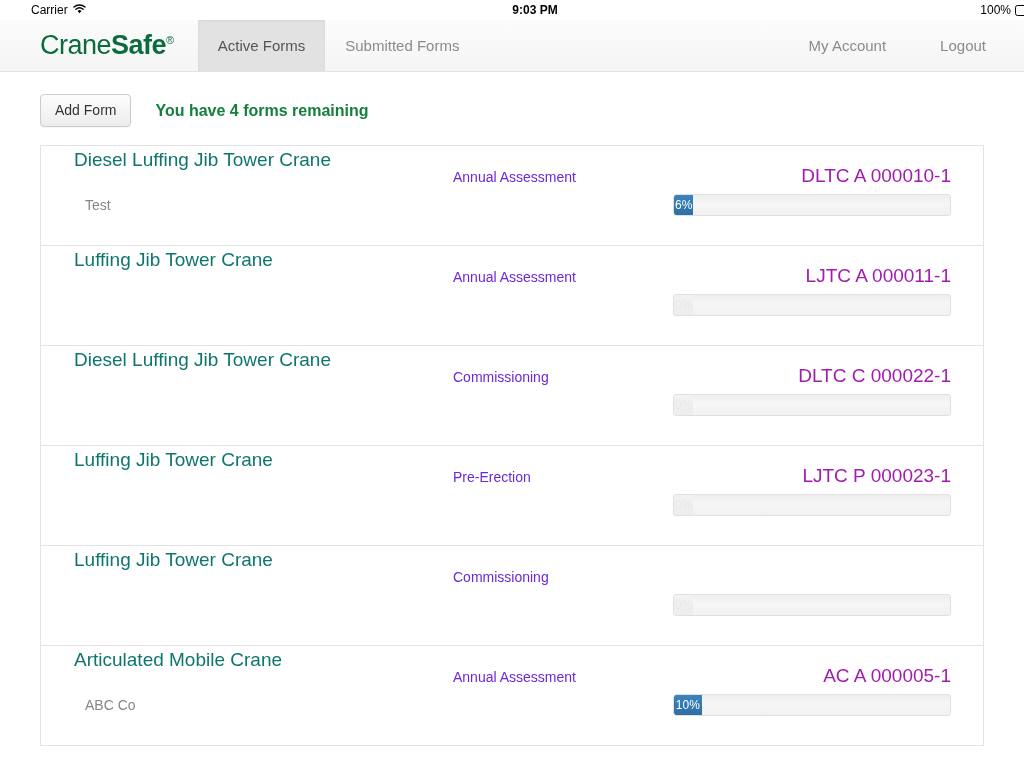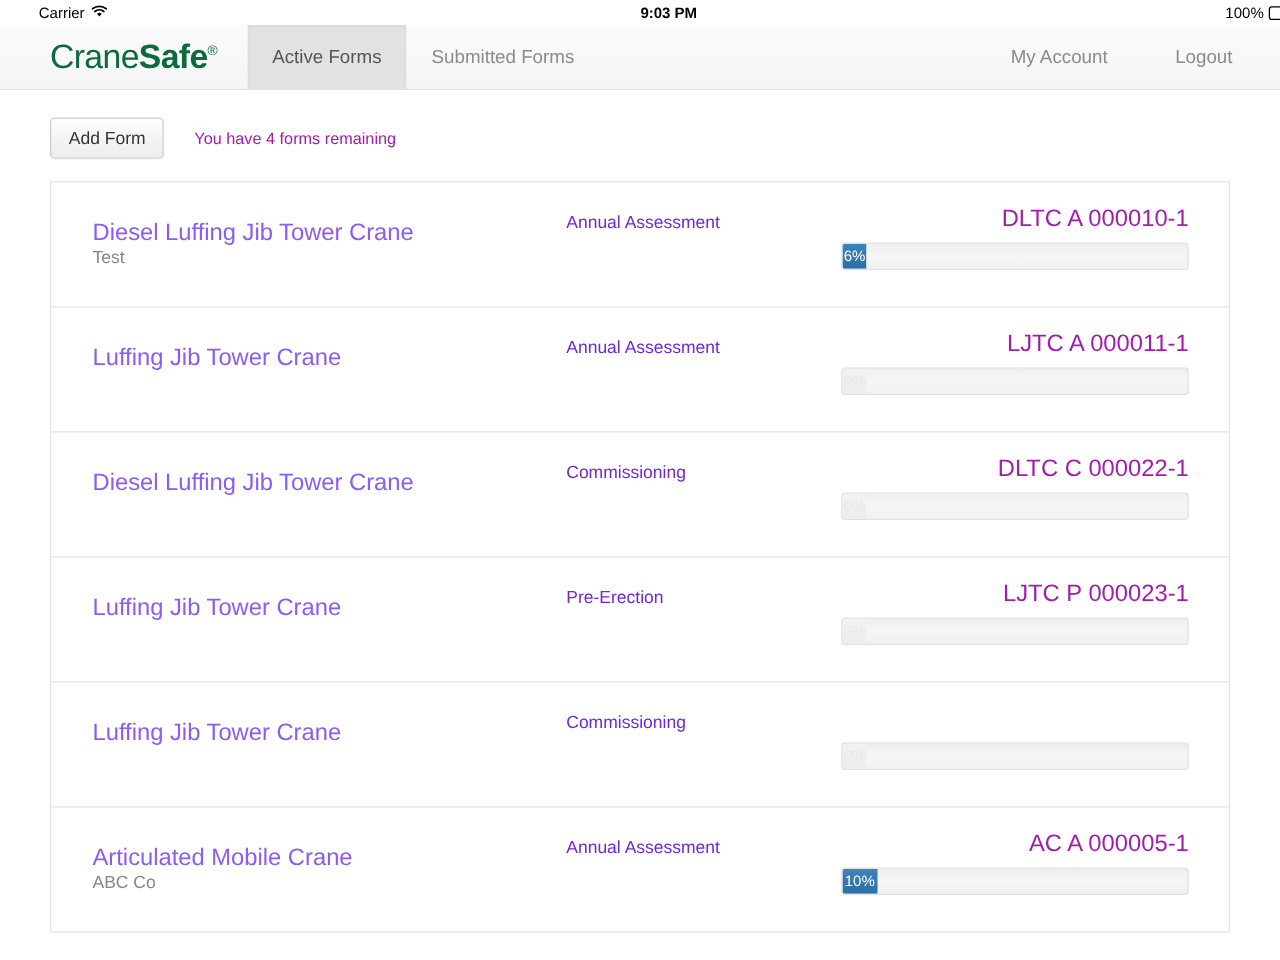--- a/index.html
+++ b/index.html
@@ -159,49 +159,49 @@
     color: #333333;
     background: linear-gradient(to bottom, #fdfdfd 0%, #ececec 100%);
     border: 1px solid #cccccc;
     border-radius: 4px;
     padding: 8px 14px;
     cursor: pointer;
     line-height: 1.1;
     box-shadow: 0 1px 1px rgba(0,0,0,.04);
   }
   .forms-remaining {
-    font-size: 13px;
-    font-weight: normal;
-    color: #a21caf;
+    font-size: 16px;
+    font-weight: bold;
+    color: #15803d;
   }
 
   
   .forms-list {
     margin: 18px 40px 0 40px;
     border: 1px solid #e4e4e4;
     border-bottom: none;
     background: #ffffff;
   }
   .form-row {
     position: relative;
     height: 100px;
     border-bottom: 1px solid #e4e4e4;
     cursor: pointer;
   }
   .row-title {
     position: absolute;
     left: 33px;
-    top: 30px;
+    top: 3px;
     font-size: 19px;
-    color: #8b5cf6;
+    color: #0f766e;
     white-space: nowrap;
   }
   .row-subtitle {
     position: absolute;
-    left: 33px;
+    left: 44px;
     top: 51px;
     font-size: 14px;
     color: #868686;
     white-space: nowrap;
   }
   .row-type {
     position: absolute;
     left: 412px;
     top: 23px;
     font-size: 14px;

